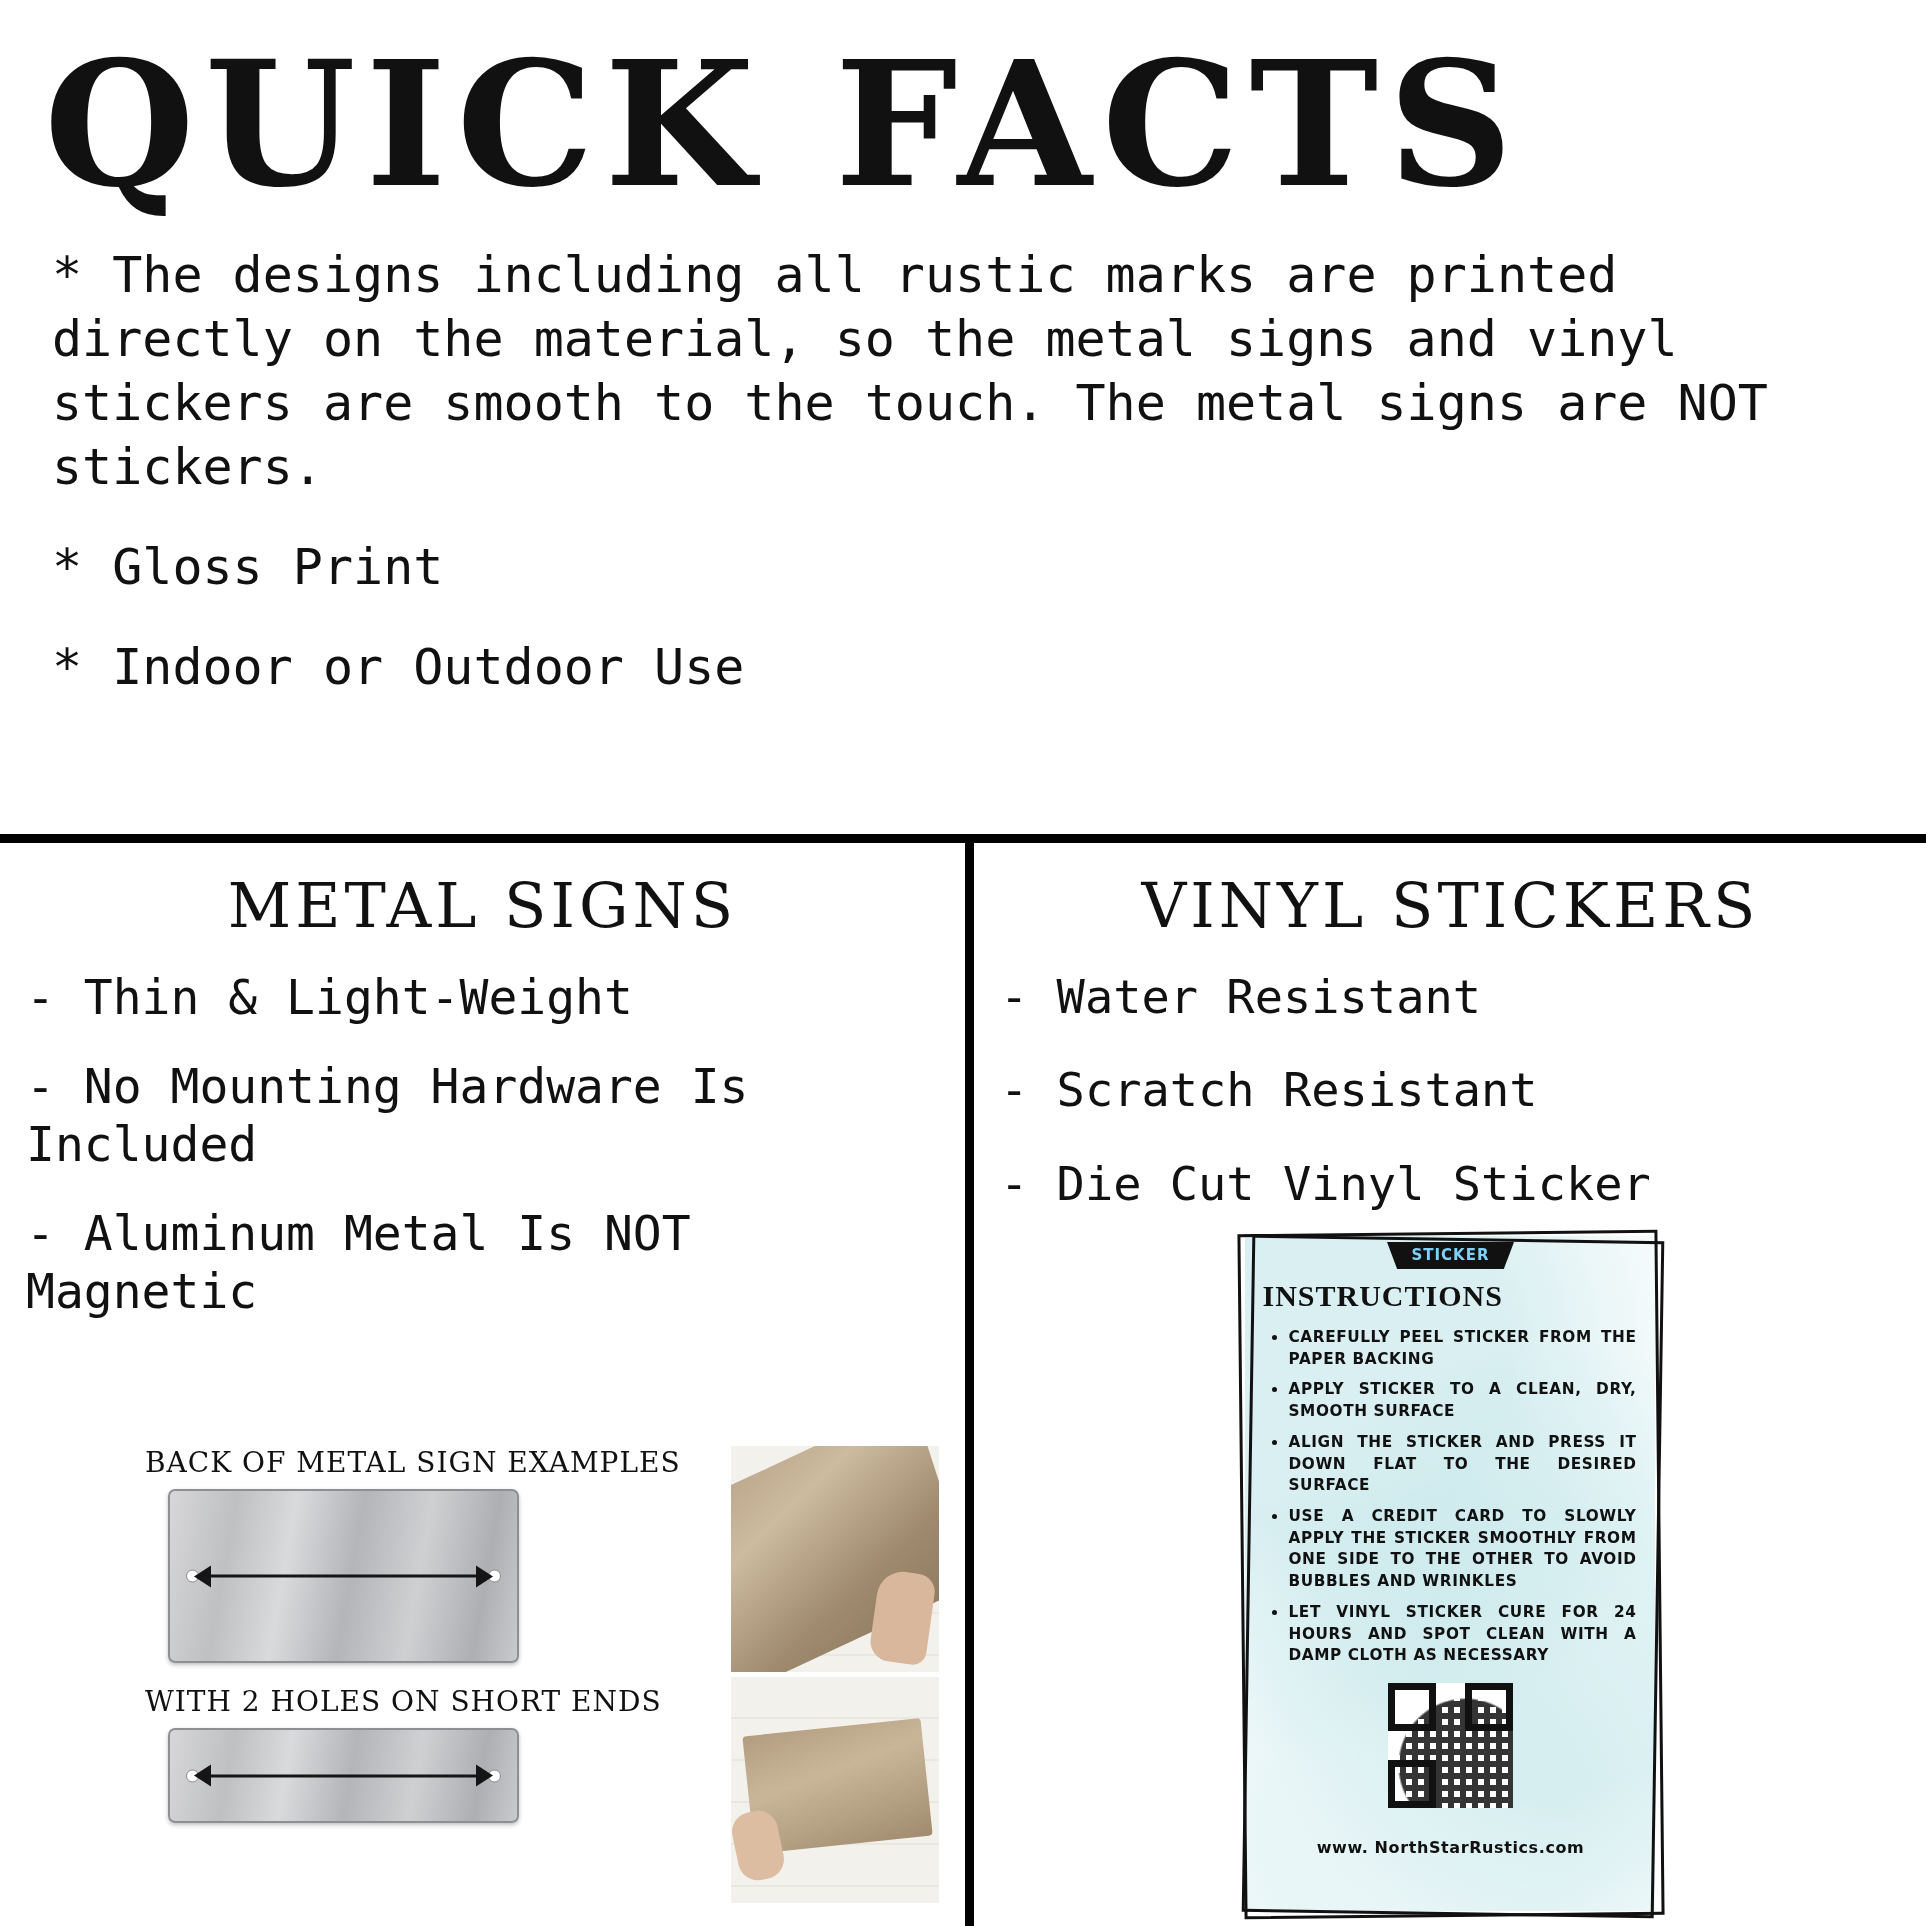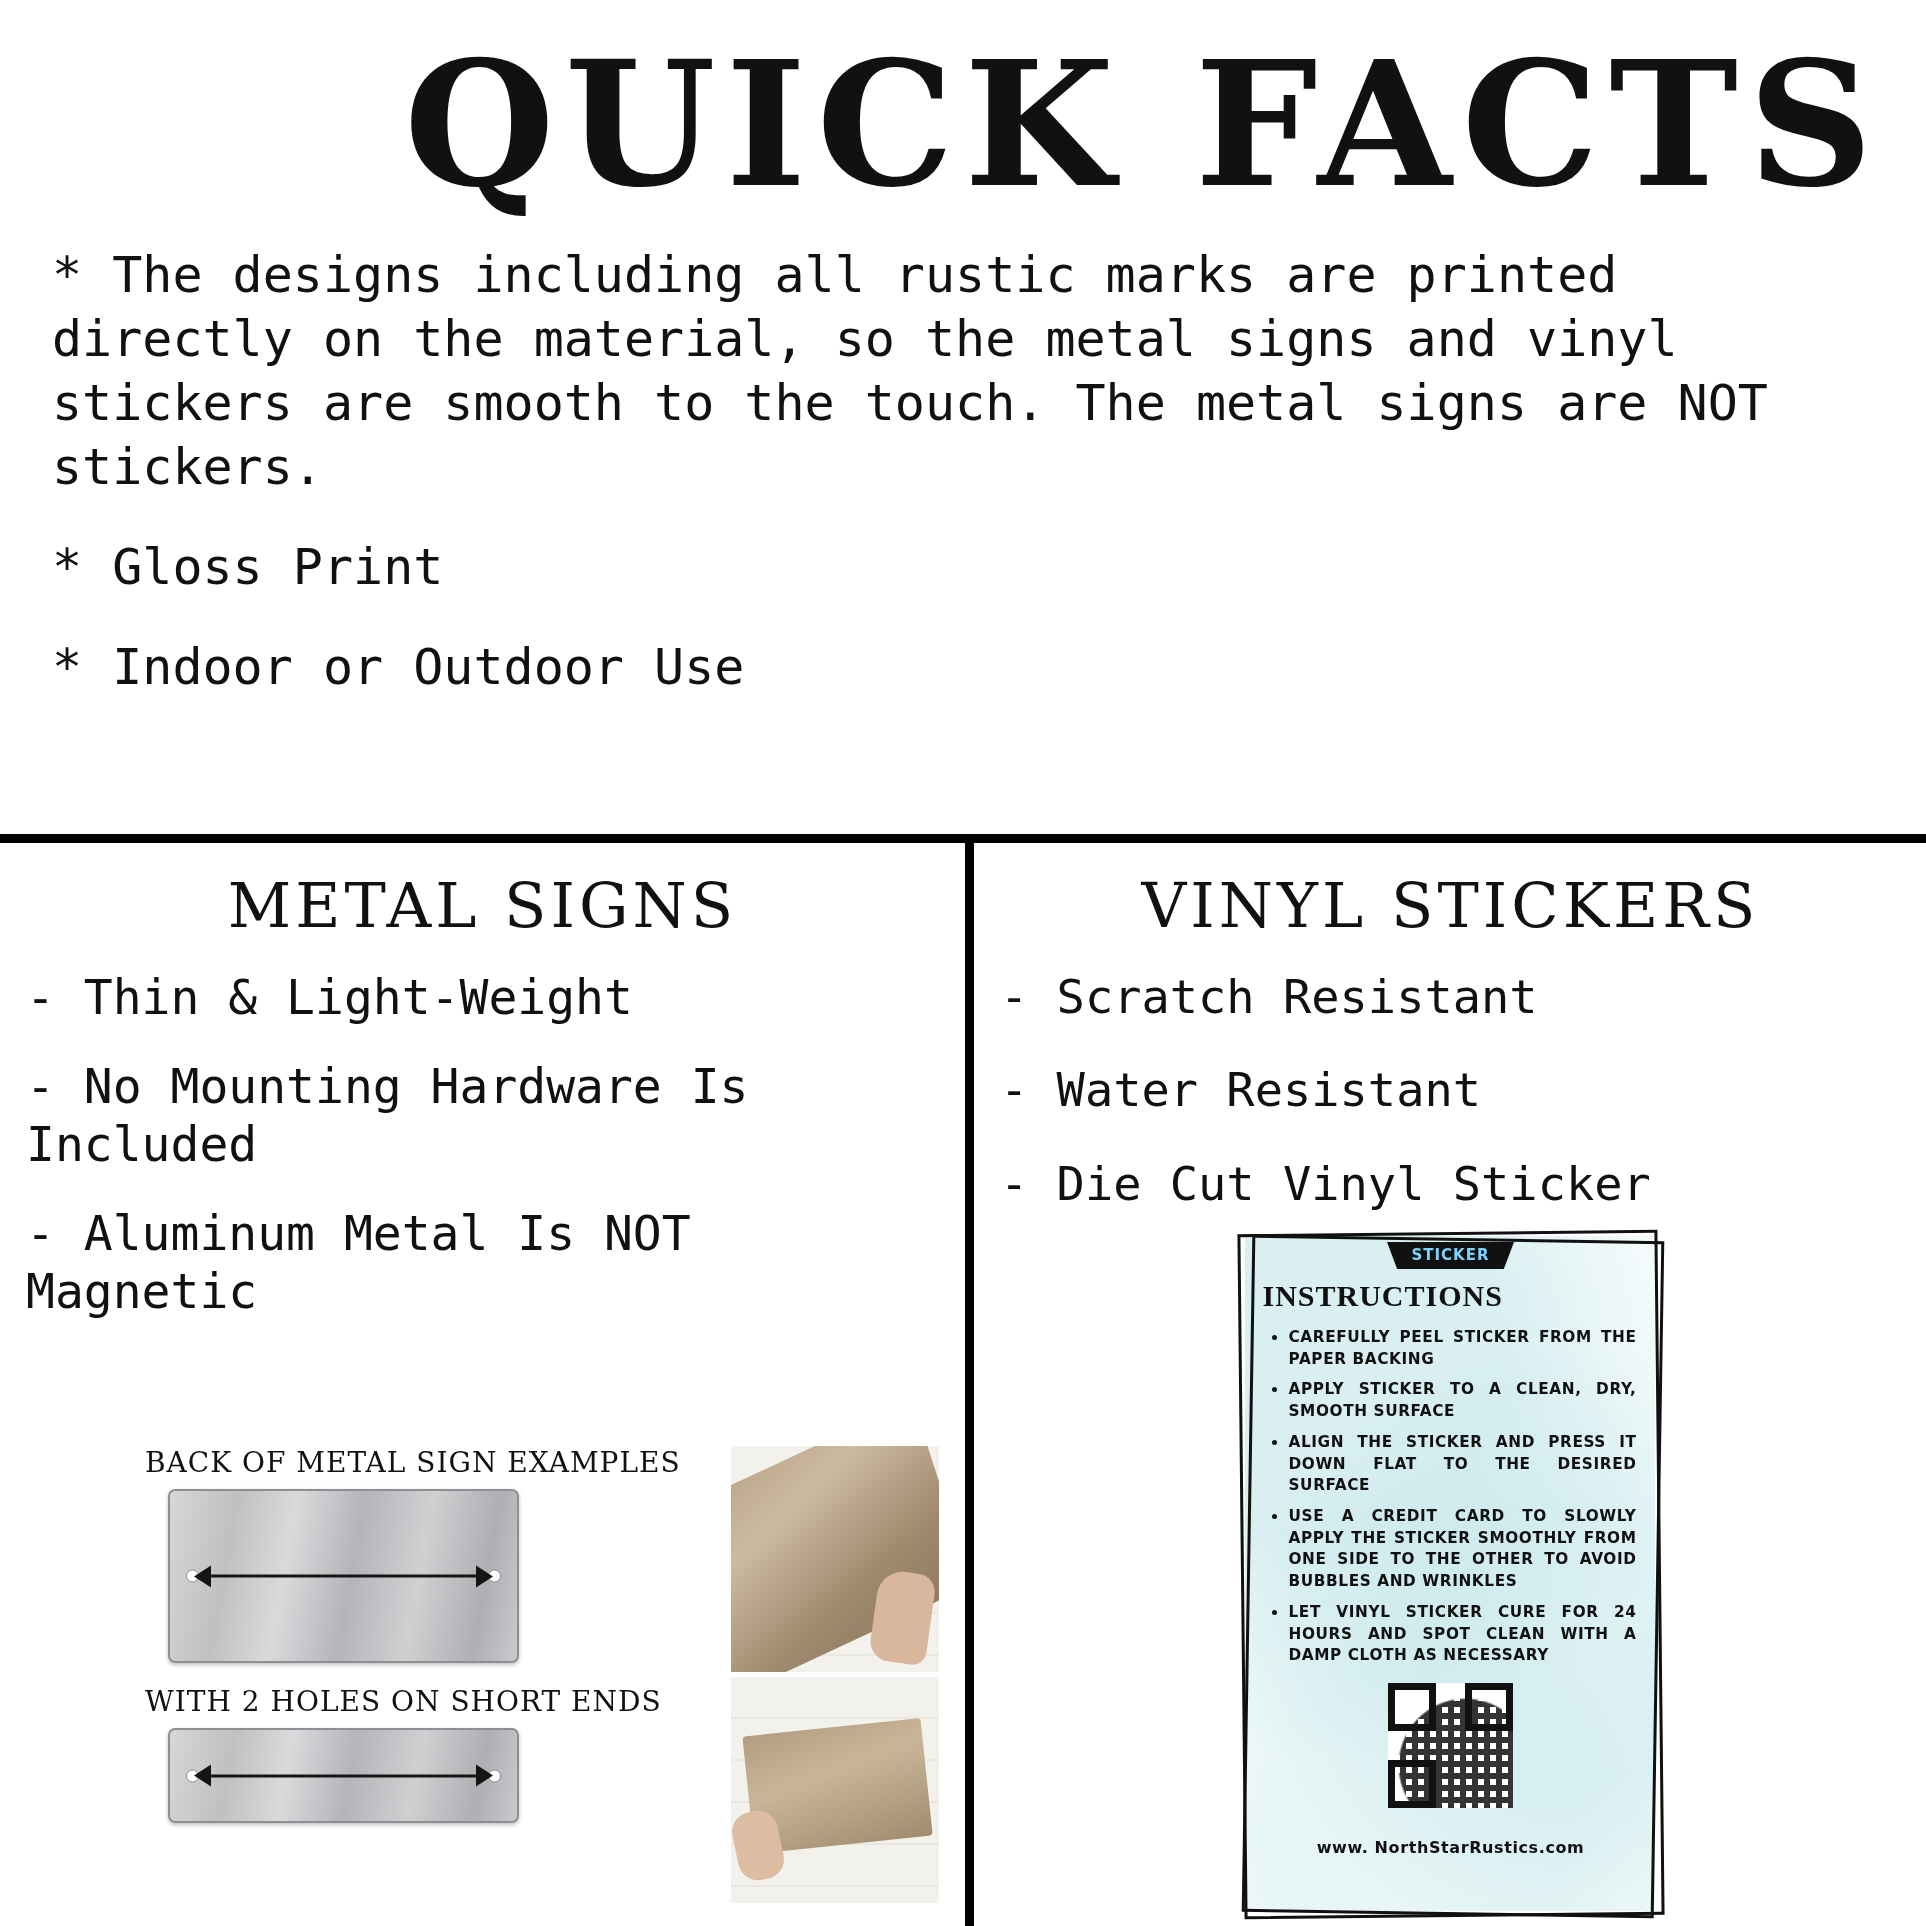--- a/index.html
+++ b/index.html
@@ -30,21 +30,21 @@
     padding: 20px 44px 0 44px;
     box-sizing: border-box;
     height: 834px;
   }
 
   .title {
     font-family: "DejaVu Serif", serif;
     font-weight: bold;
     font-size: 173px;
     letter-spacing: 10px;
-    text-align: right;
+    text-align: left;
     line-height: 1.0;
     margin: 18px 0 10px 0;
     white-space: nowrap;
   }
 
   .fact {
     font-family: "DejaVu Sans Mono", monospace;
     font-size: 50px;
     line-height: 1.28;
     letter-spacing: 0px;
@@ -385,22 +385,22 @@
           </div>
         </div>
 
       </div>
     </div>
 
     <div class="divider-v"></div>
 
     <div class="col col-right">
       <div class="col-title">VINYL STICKERS</div>
+      <p class="bullet">- Water Resistant</p>
       <p class="bullet">- Scratch Resistant</p>
-      <p class="bullet">- Water Resistant</p>
       <p class="bullet">- Die Cut Vinyl Sticker</p>
 
       <div class="sticker-card">
         <div class="card-wash"></div>
         <div class="card-frame"></div>
         <div class="card-frame2"></div>
         <div class="card-inner">
           <div class="sticker-tab">STICKER</div>
           <div class="instr-title">INSTRUCTIONS</div>
           <ul class="instr-list">

